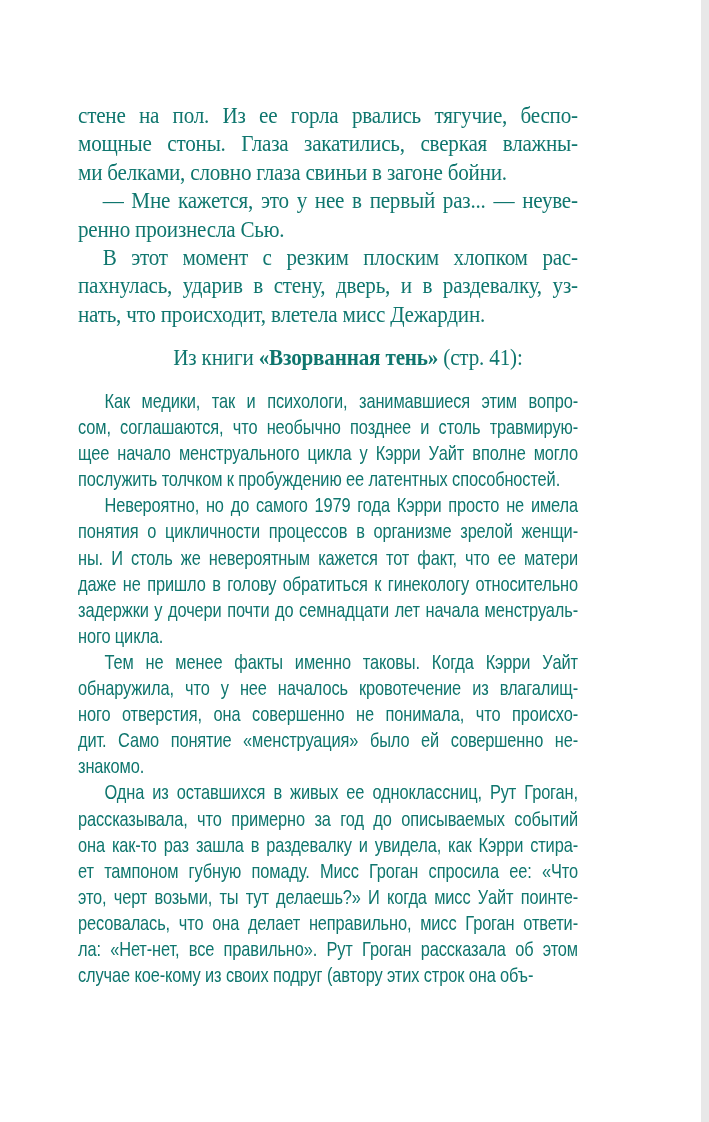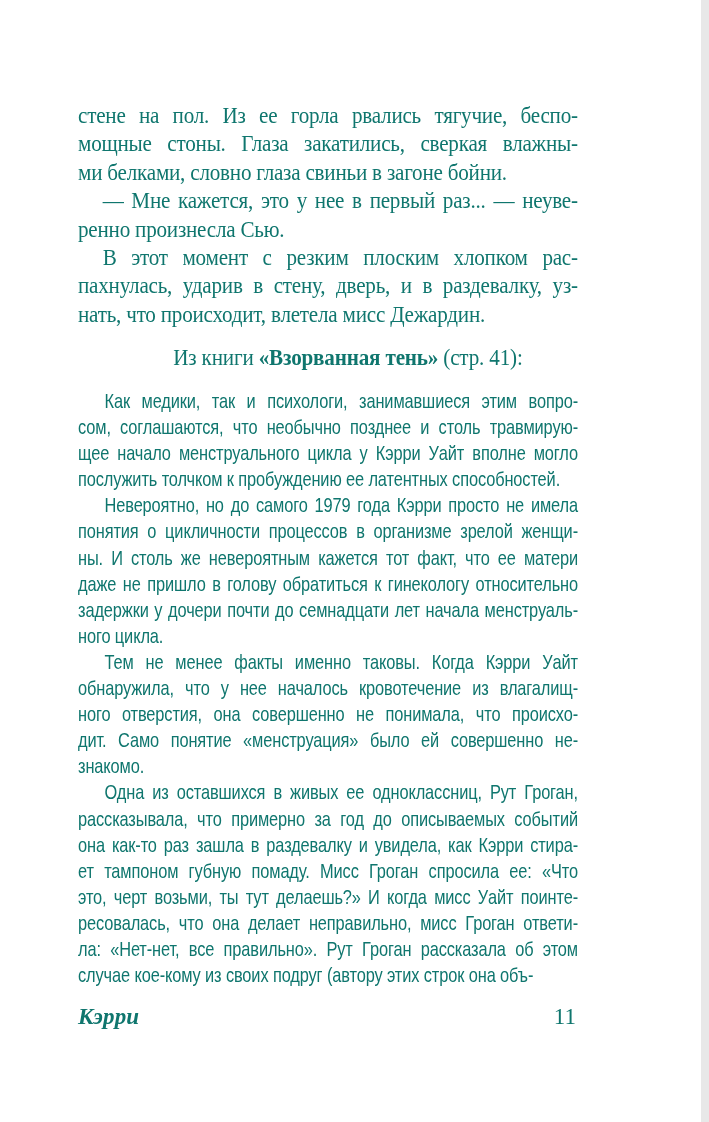--- a/index.html
+++ b/index.html
@@ -113,18 +113,14 @@
       <div class="line indent">Одна из оставшихся в живых ее одноклассниц, Рут Гроган,</div>
       <div class="line">рассказывала, что примерно за год до описываемых событий</div>
       <div class="line">она как-то раз зашла в раздевалку и увидела, как Кэрри стира-</div>
       <div class="line">ет тампоном губную помаду. Мисс Гроган спросила ее: «Что</div>
       <div class="line">это, черт возьми, ты тут делаешь?» И когда мисс Уайт поинте-</div>
       <div class="line">ресовалась, что она делает неправильно, мисс Гроган ответи-</div>
       <div class="line">ла: «Нет-нет, все правильно». Рут Гроган рассказала об этом</div>
       <div class="line final">случае кое-кому из своих подруг (автору этих строк она объ-</div>
     </section>
 
-  <footer class="footer">
-    <span class="run-title">Кэрри</span>
-    <span class="page-num">11</span>
-  </footer>
 
 </div>
 
 </body></html>

